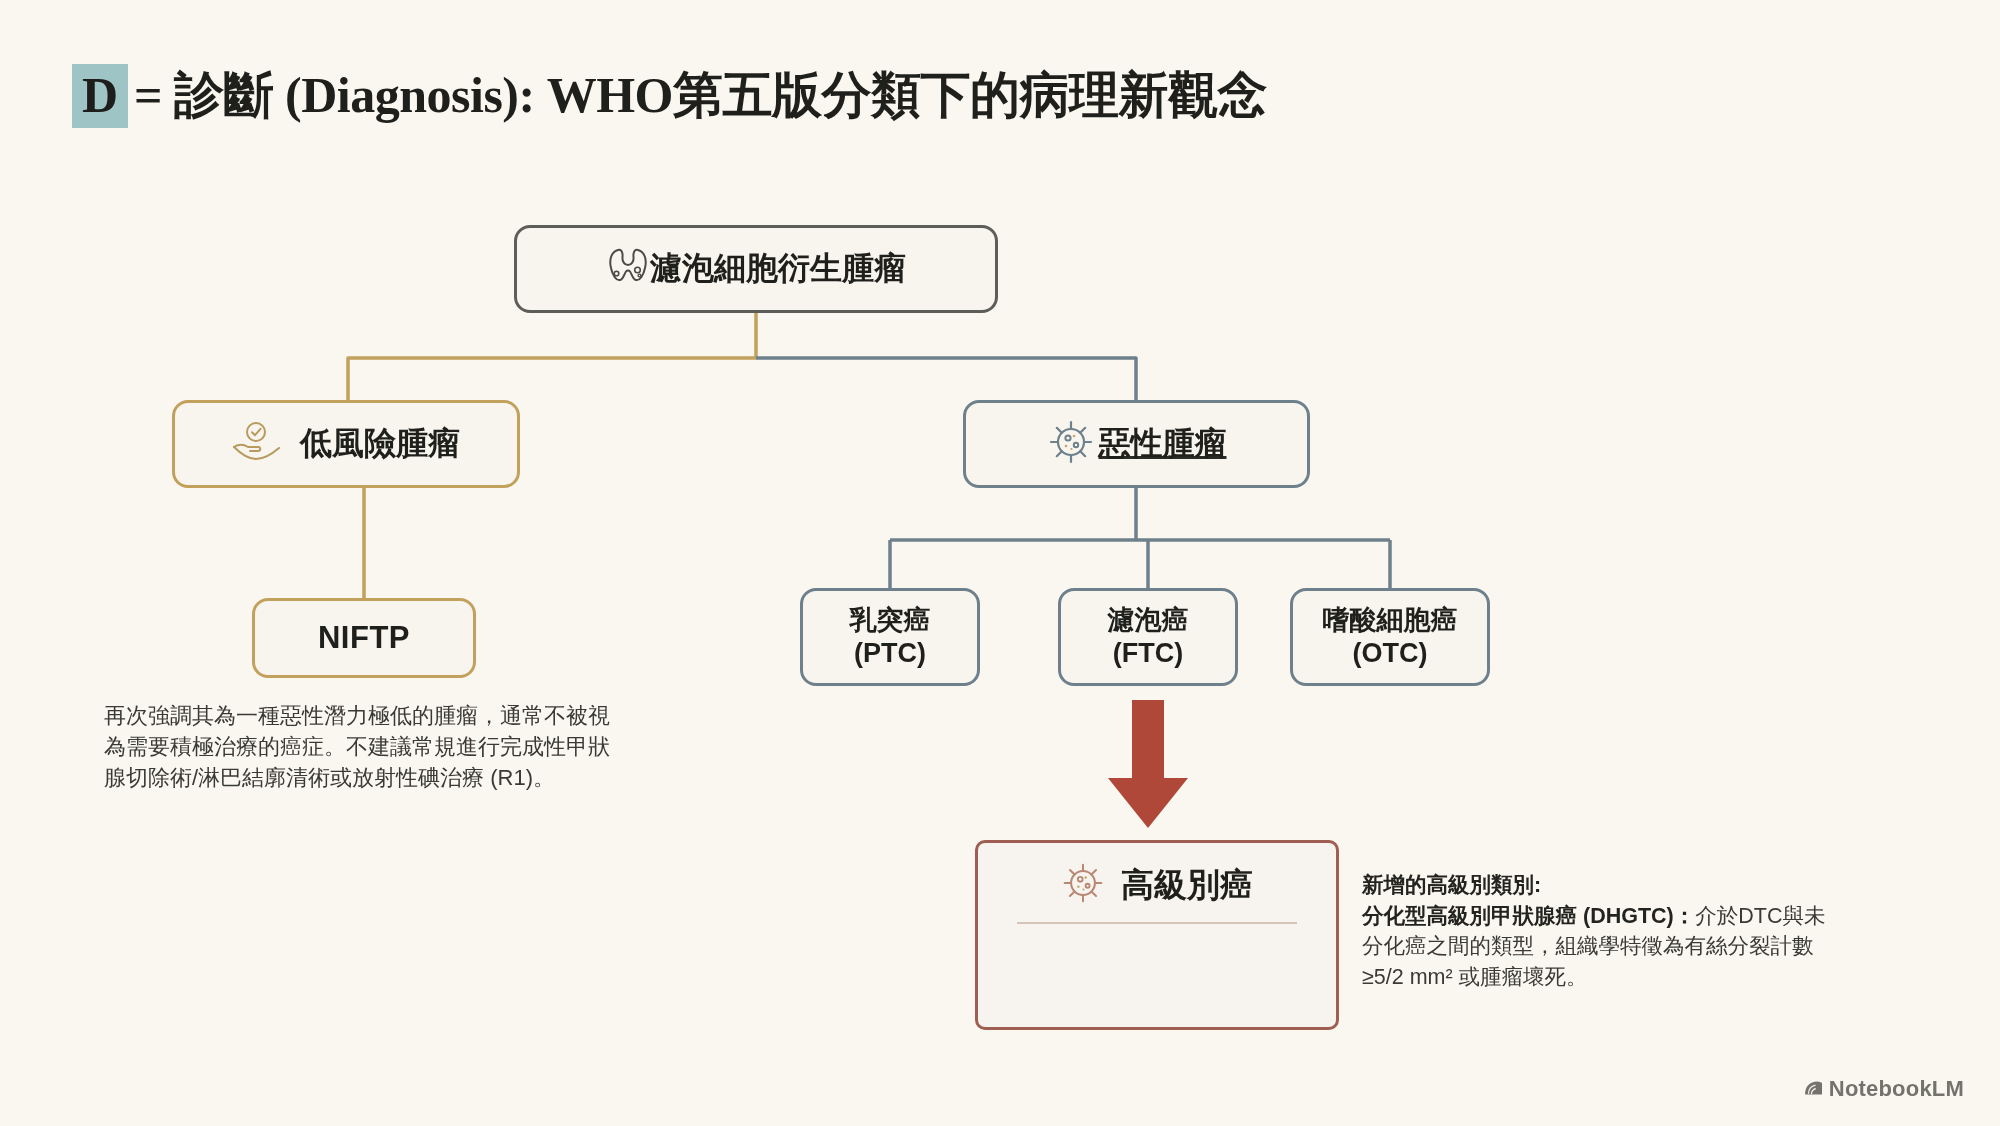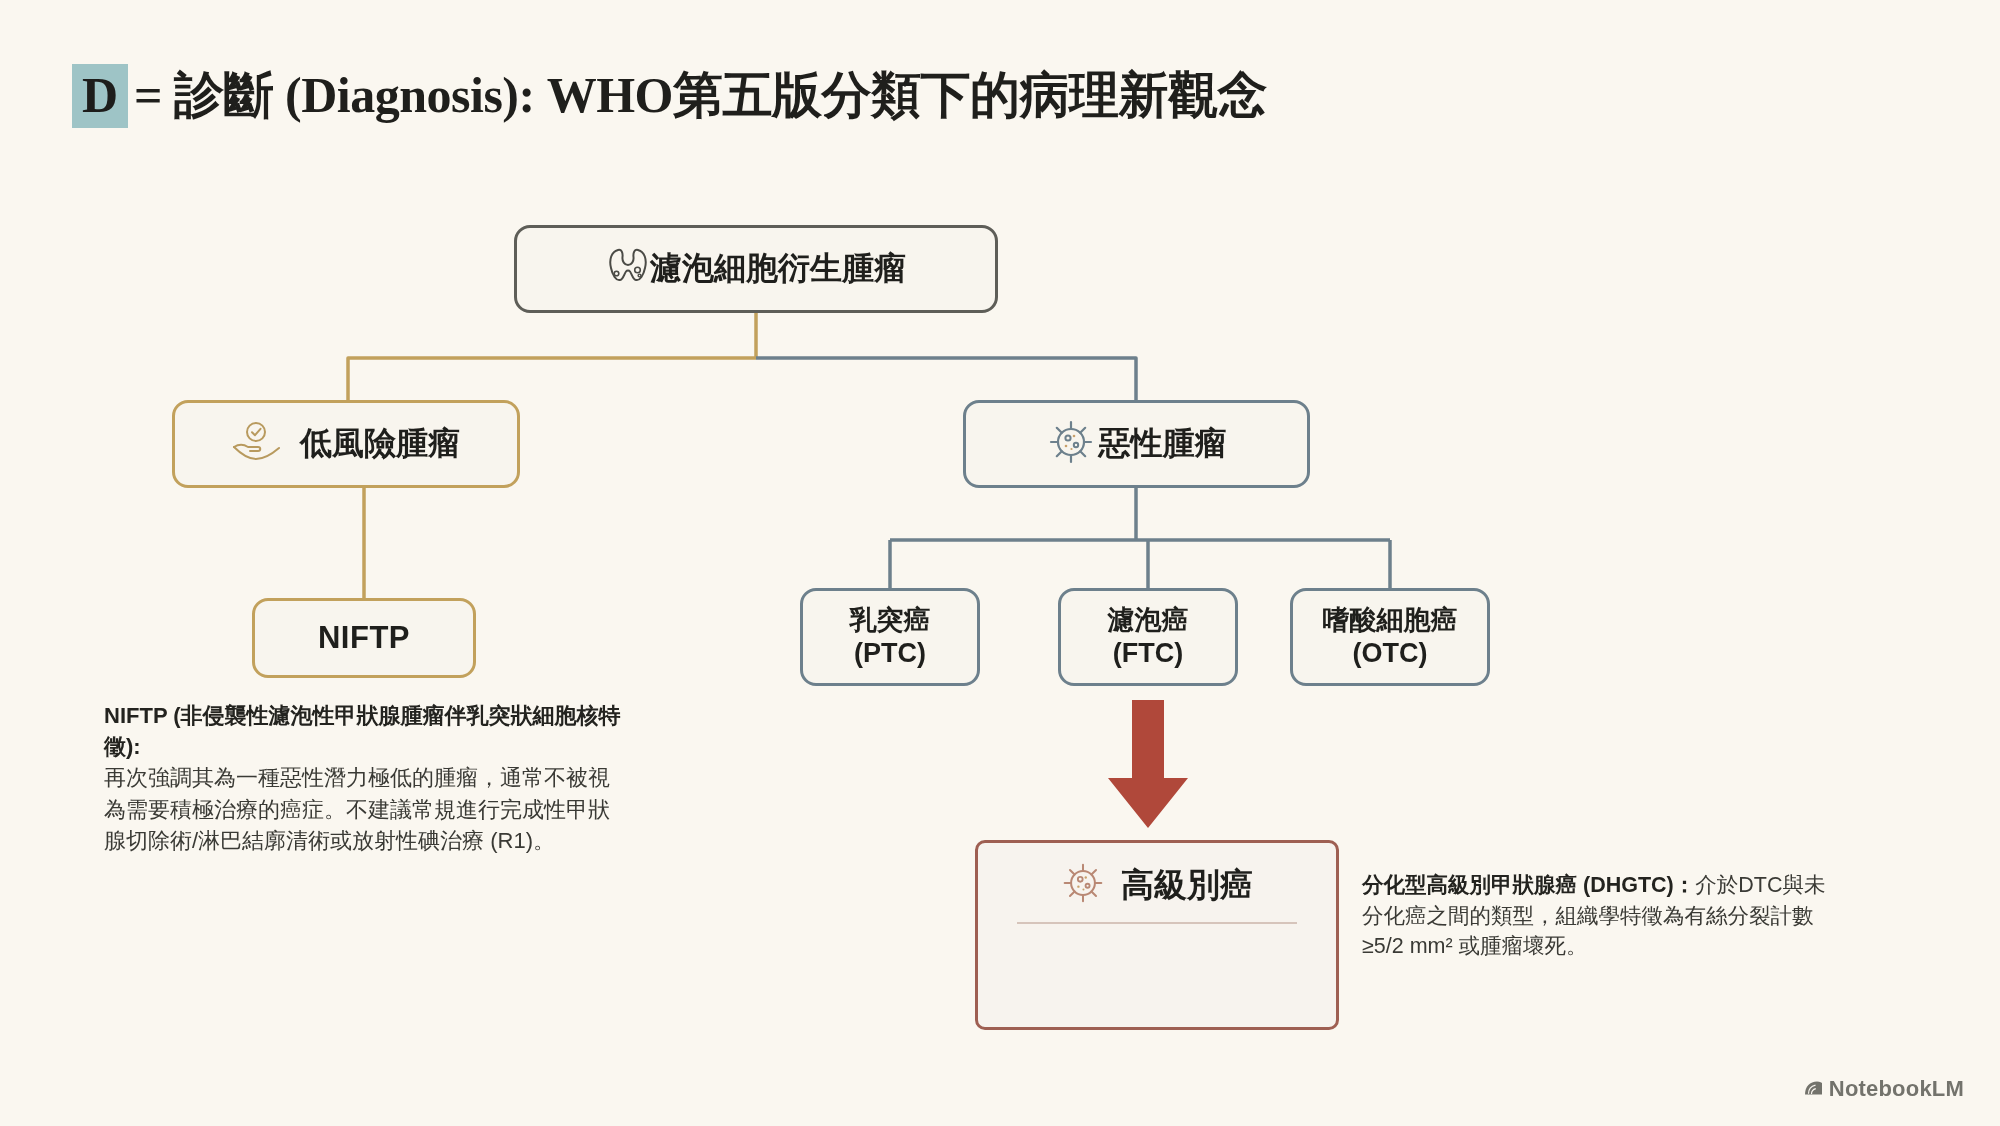--- a/index.html
+++ b/index.html
@@ -87,20 +87,21 @@
     gap: 18px;
   }
   #node-lowrisk .label { font-size: 32px; }
 
   
   #node-malignant {
     left: 963px; top: 400px;
     width: 347px; height: 88px;
     border: 3px solid #6d808c;
     gap: 4px;
+    text-decoration: underline;
   }
   #node-malignant .label { font-size: 32px; }
 
   
   #node-niftp {
     left: 252px; top: 598px;
     width: 224px; height: 80px;
     border: 3px solid #c2a15c;
   }
   #node-niftp .label { font-size: 31px; letter-spacing: 0.5px; }
@@ -316,28 +317,28 @@
           <circle cx="24.5" cy="31" r="1.1"></circle>
         </g>
       </svg>
     </span>
     <span class="label">高級別癌</span>
   </div>
   <div id="dhgtc-divider"></div>
 </div>
 
 <div class="annotation" id="anno-niftp">
-  <span class="anno-head">NIFTP (非侵襲性濾泡性甲狀腺腫瘤伴乳突狀細胞核特徵):</span>
   <span class="anno-body">再次強調其為一種惡性潛力極低的腫瘤，通常不被視為需要積極治療的癌症。不建議常規進行完成性甲狀腺切除術/淋巴結廓清術或放射性碘治療 (R1)。</span>
 </div>
 
 <div class="annotation" id="anno-dtc">
 </div>
 
 <div class="annotation" id="anno-dhgtc">
+  <span class="anno-head">新增的高級別類別:</span>
   <span class="anno-body"><span style="font-weight: 700; color: rgb(35, 35, 31);">分化型高級別甲狀腺癌 (DHGTC)：</span>介於DTC與未分化癌之間的類型，組織學特徵為有絲分裂計數 ≥5/2 mm² 或腫瘤壞死。</span>
 </div>
 
 <div id="watermark">
   <span>
     <svg width="19" height="16" viewBox="0 0 19 16" fill="none" xmlns="http://www.w3.org/2000/svg">
       <path d="M1 14.5 C1 6.5 6 1.5 13 1.5 C16 1.5 18 3 18 3 L18 14.5 Z" fill="#5c5c56"></path>
       <path d="M4.5 13.8 C4.5 9.5 7.5 6.2 11.5 5.2" stroke="#faf7f0" stroke-width="1.2" fill="none"></path>
       <path d="M7.5 14 C7.5 11.5 9.3 9.3 11.8 8.6" stroke="#faf7f0" stroke-width="1.2" fill="none"></path>
     </svg>

